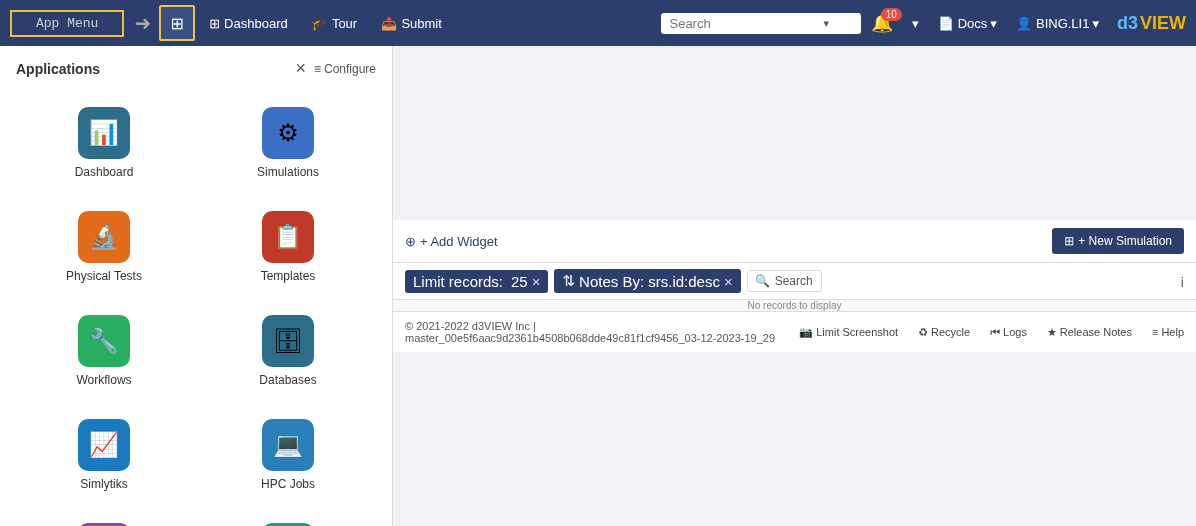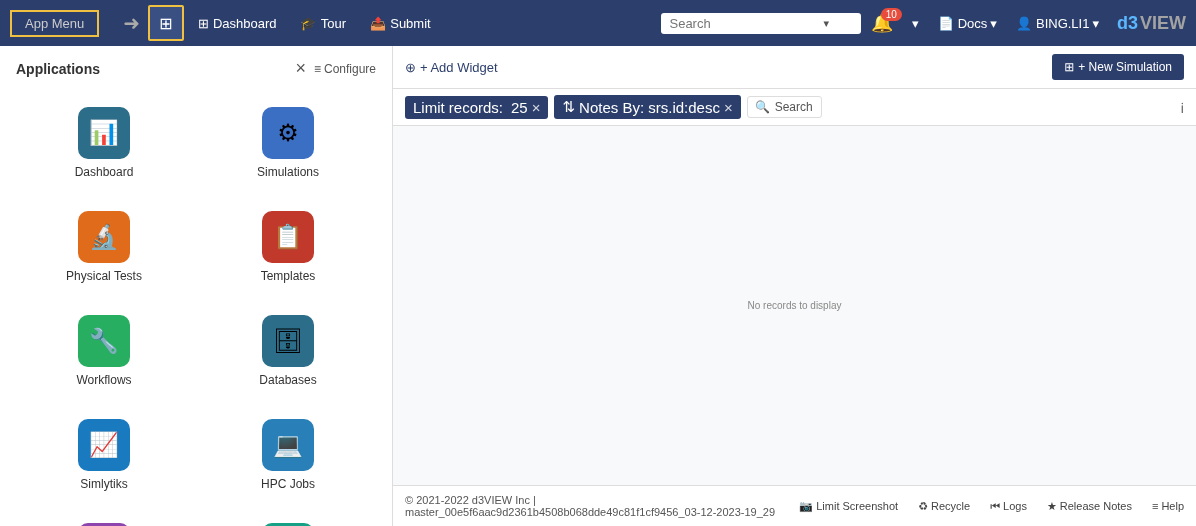--- a/index.html
+++ b/index.html
@@ -25,24 +25,25 @@
       display: flex;
       align-items: center;
       justify-content: center;
       cursor: pointer;
       border-radius: 2px;
       font-size: 16px;
     }
     .app-menu-label {
       color: #ccc;
       font-size: 13px;
-      margin-right: 16px;
+      margin-right: 2px;
       border: 2px solid #f0c040;
-      padding: 4px 13px;
+      padding: 4px 24px;
       background: transparent;
+      font-family: Liberation Mono, monospace;
     }
     .arrow-icon {
       color: #aaa;
       font-size: 20px;
       margin: 0 4px;
     }
     .nav-item {
       color: white;
       padding: 6px 10px;
       cursor: pointer;
@@ -109,27 +110,28 @@
     .brand {
       color: white;
       font-size: 18px;
       font-weight: bold;
       display: flex;
       align-items: flex-start;
       gap: 2px;
       padding-left: 6px;
     }
     .brand-d3 { color: #5bb8ff; }
-    .brand-view { color: #a3a3a3; }
+    .brand-view { color: #eab308; }
 
     
     .main-layout {
       display: flex;
       height: calc(526px - 46px);
       position: relative;
+      align-items: center;
     }
 
     
     .app-panel {
       width: 393px;
       background: white;
       border-right: 1px solid #ddd;
       display: flex;
       flex-direction: column;
       position: absolute;

